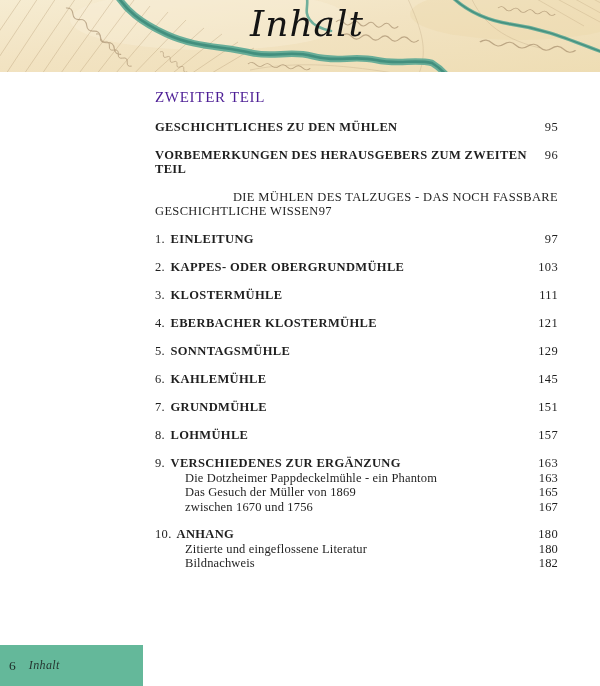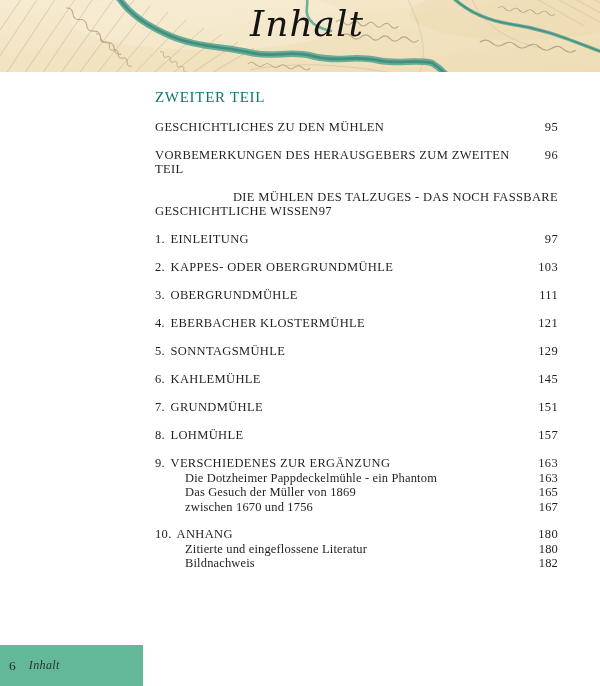--- a/index.html
+++ b/index.html
@@ -38,33 +38,33 @@
     position: absolute;
     left: 155px; top: 88px;
     width: 403px;
   }
   .part-heading {
     font-size: 15px;
     font-weight: normal;
     letter-spacing: 0.7px;
     line-height: 18px;
     margin: 0 0 14px 0;
-    color: #0f766e;
+    color: #4c1d95;
   }
   .toc-row {
     display: flex;
     align-items: baseline;
     font-size: 12.5px;
     letter-spacing: 0.35px;
     line-height: 14px;
     margin-bottom: 14px;
   }
   .toc-row .num  { flex: none; width: 15.5px; }
   .toc-row .num-wide { flex: none; width: 21.5px; }
-  .toc-row .lbl  { flex: 1; }
+  .toc-row .lbl  { flex: 1; font-weight: bold; }
   .toc-row .pg   { flex: none; margin-left: 6px; text-align: right; }
   .twoline { display: block; margin-bottom: 14px; font-size: 12.5px; letter-spacing: 0.35px; line-height: 14px; text-align: right; }
   .twoline .flexline { display: flex; align-items: baseline; }
   .group { margin-bottom: 13px; }
   .group .toc-row { margin-bottom: 0.5px; }
   .sub-row {
     display: flex;
     align-items: flex-end;
     font-size: 12.5px;
     letter-spacing: 0.15px;
@@ -196,21 +196,21 @@
   </div>
 
   <div class="toc-row">
     <span class="num">2.</span>
     <span class="lbl">KAPPES- ODER OBERGRUNDMÜHLE</span>
     <span class="pg">103</span>
   </div>
 
   <div class="toc-row">
     <span class="num">3.</span>
-    <span class="lbl">OBERGRUNDMÜHLE</span>
+    <span class="lbl">KLOSTERMÜHLE</span>
     <span class="pg">111</span>
   </div>
 
   <div class="toc-row">
     <span class="num">4.</span>
     <span class="lbl">EBERBACHER KLOSTERMÜHLE</span>
     <span class="pg">121</span>
   </div>
 
   <div class="toc-row">

